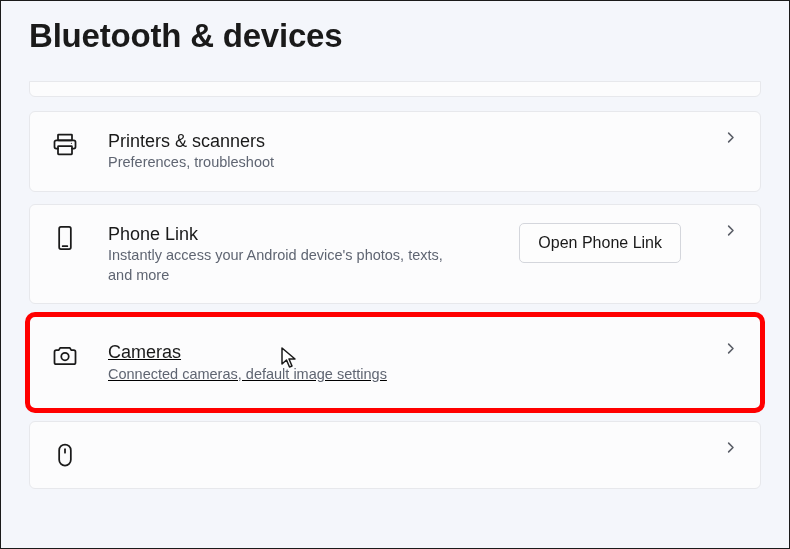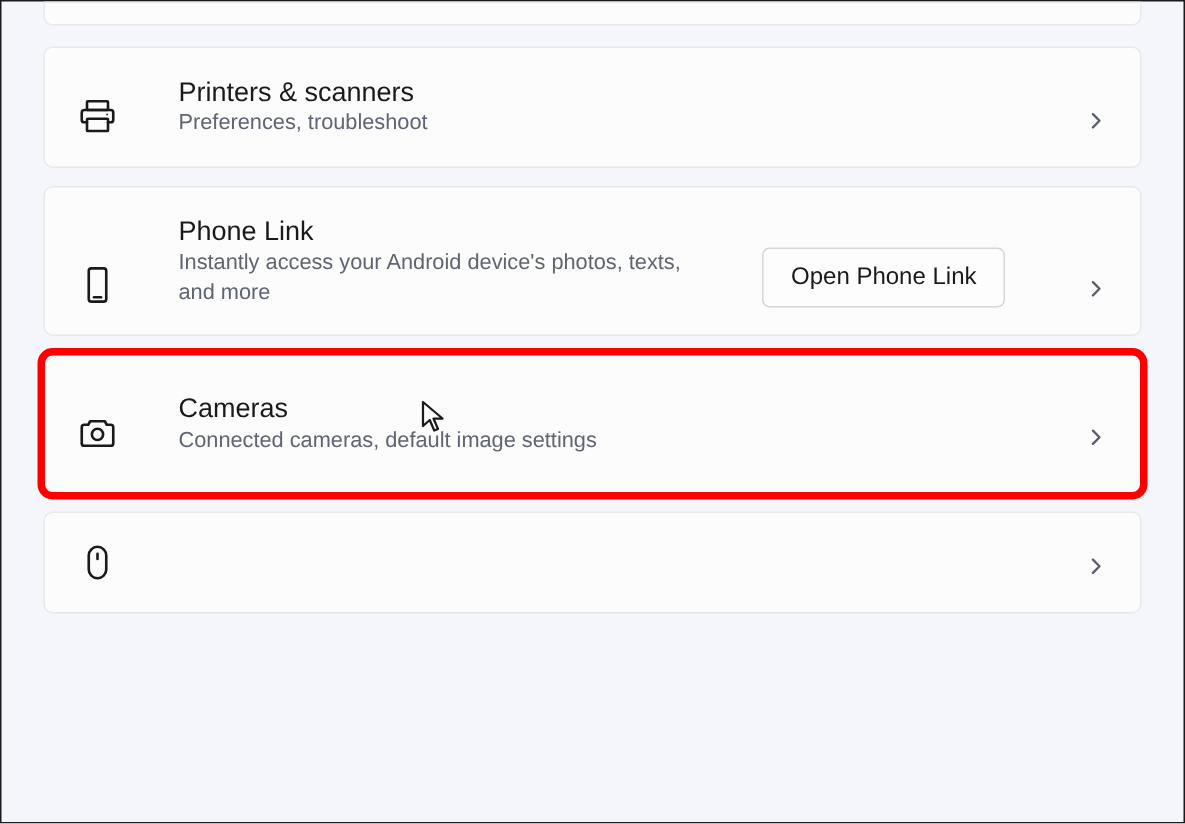--- a/index.html
+++ b/index.html
@@ -38,31 +38,32 @@
       border-top-right-radius: 0;
       height: 16px;
       margin-bottom: 14px;
     }
     .settings-card {
       background: #fcfcfd;
       border: 1px solid #e7e8ec;
       border-radius: 6px;
       padding: 18px 22px 18px 20px;
       display: flex;
-      align-items: flex-end;
-      gap: 39px;
+      align-items: flex-start;
+      gap: 28px;
       margin-bottom: 12px;
       cursor: pointer;
       position: relative;
     }
     .settings-card.highlighted {
       outline: 5px solid #ff0000;
       outline-offset: -1px;
       padding-top: 24px;
       padding-bottom: 24px;
+      text-decoration: underline;
     }
     .icon-wrap {
       width: 30px;
       height: 30px;
       display: flex;
       align-items: center;
       justify-content: center;
       flex-shrink: 0;
       color: #1a1a1a;
     }
@@ -114,20 +115,21 @@
     }
     .cursor svg {
       width: 20px;
       height: 22px;
     }
   </style>
 </head>
 <body>
 
 <div class="frame">
+  <h1 class="page-title">Bluetooth &amp; devices</h1>
 
   <div class="ghost-card"></div>
 
   <div class="settings-card">
     <div class="icon-wrap">
       <svg viewBox="0 0 24 24" fill="none" stroke="currentColor" stroke-width="1.5" stroke-linecap="round" stroke-linejoin="round">
         <rect x="6" y="3" width="12" height="5" rx="0.5"></rect>
         <path d="M6 15H4.5A1.5 1.5 0 0 1 3 13.5V9.5A1.5 1.5 0 0 1 4.5 8h15A1.5 1.5 0 0 1 21 9.5v4a1.5 1.5 0 0 1-1.5 1.5H18"></path>
         <rect x="6" y="13" width="12" height="7" rx="0.5"></rect>
         <circle cx="17.5" cy="10.5" r="0.5" fill="currentColor" stroke="none"></circle>

